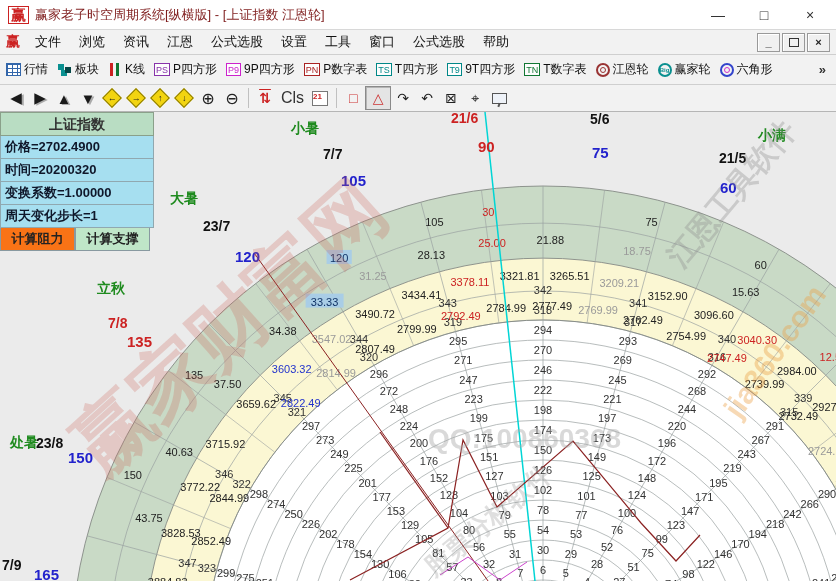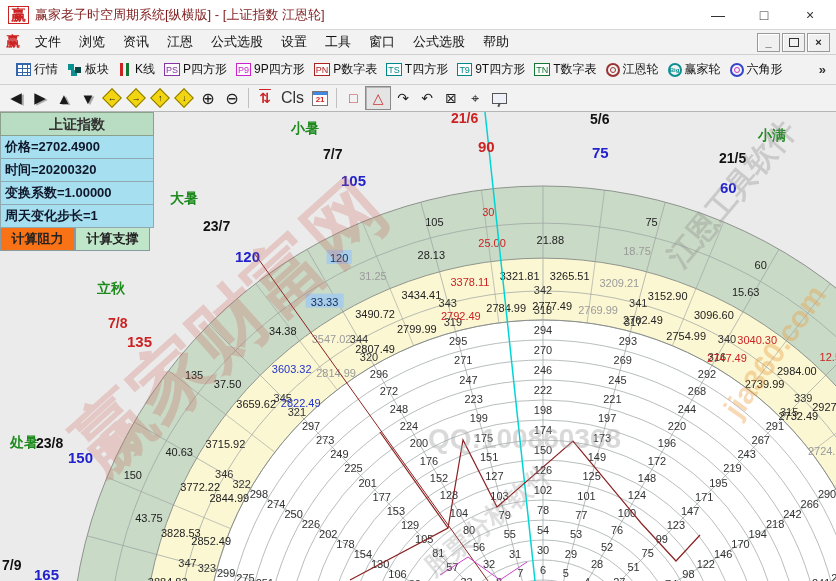--- a/index.html
+++ b/index.html
@@ -17,21 +17,21 @@
   #menu-items{display:flex;}
   .menu-item{padding:0 9px;color:#111;cursor:default;}
   .mdi-controls{margin-left:auto;display:flex;gap:2px;margin-right:6px;}
   .mdi-btn{width:21px;height:17px;background:#f0f0f0;border:1px solid #999;
     box-shadow:inset 1px 1px 0 #fff;font-size:11px;font-weight:bold;color:#222;
     display:flex;align-items:center;justify-content:center;line-height:10px;}
   .mdi-restore-glyph{position:relative;width:8px;height:7px;border:1px solid #333;background:#f0f0f0;}
   .mdi-restore-glyph::before{content:"";position:absolute;left:2px;top:-4px;width:8px;height:7px;
     border:1px solid #333;background:#f0f0f0;z-index:-1;}
   .toolbar1{height:30px;background:#f2f2f2;border-bottom:1px solid #cfcfcf;display:flex;
-    align-items:center;box-sizing:border-box;font-size:12px;padding-left:16px;}
+    align-items:center;box-sizing:border-box;font-size:12px;padding-left:6px;}
   .tb1-item{display:flex;align-items:center;gap:3px;margin-right:9px;cursor:default;color:#111;}
   .tb1-more{margin-left:auto;margin-right:10px;font-weight:bold;color:#333;font-size:13px;}
   .ic{display:inline-block;box-sizing:border-box;}
   .ic-grid{width:15px;height:13px;border:1px solid #3366aa;
     background-image:linear-gradient(#3366aa 1px,transparent 1px),linear-gradient(90deg,#3366aa 1px,transparent 1px);
     background-size:5px 4px;background-color:#fff;}
   .ic-blocks{width:15px;height:13px;position:relative;}
   .ic-blocks::before{content:"";position:absolute;left:1px;top:1px;width:6px;height:6px;background:#0a9090;
     box-shadow:7px 3px 0 #064848,3px 6px 0 #0a9090;}
   .ic-kline{width:14px;height:13px;background:
@@ -49,21 +49,21 @@
   .tb2-btn{width:24px;height:22px;display:flex;align-items:center;justify-content:center;
     cursor:default;font-size:14px;color:#222;}
   .tb2-sep{width:1px;height:20px;background:#c0c0c0;margin:0 4px;}
   .tri{color:#1a1a1a;text-shadow:2px 1px 0 #aaa;font-size:15px;}
   .dia{width:12px;height:12px;background:#f2d410;border:1px solid #8a7a00;transform:rotate(45deg);
     display:flex;align-items:center;justify-content:center;}
   .dia>span{transform:rotate(-45deg);font-size:9px;font-weight:bold;color:#222;line-height:10px;}
   .mag{font-size:16px;color:#222;}
   .updown{color:#cc2222;font-size:14px;font-weight:bold;text-decoration:overline;}
   .tb2-text{font-size:16px;color:#333;width:auto;padding:0 4px;}
-  .cal{width:14px;height:13px;border:1px solid #777;background:#fff;display:flex;flex-direction:column;}
+  .cal{width:14px;height:13px;border:1px solid #777;background:#fff;display:flex;}
   .cal-top{height:3px;background:#4488dd;}
   .cal-num{font-size:8px;color:#cc2222;font-weight:bold;text-align:center;line-height:9px;}
   .shape{color:#cc3333;font-size:14px;}
   .tool-selected{border:1px solid #8a8a8a;background:#e4e4e4;box-shadow:inset 1px 1px 0 #b5b5b5;}
   .ic-screen{width:13px;height:9px;border:1px solid #555;background:#eef2f8;position:relative;}
   .ic-screen::after{content:"";position:absolute;left:5px;top:9px;width:2px;height:4px;background:#555;transform:rotate(20deg);}
   .chart{position:absolute;left:0;top:112px;width:836px;height:469px;background:#ebebeb;overflow:hidden;}
   #wheel-svg{position:absolute;left:0;top:0;}
   #watermarks{position:absolute;left:0;top:0;width:100%;height:100%;pointer-events:none;}
   .wm{position:absolute;white-space:nowrap;font-weight:bold;transform-origin:left bottom;pointer-events:none;}

